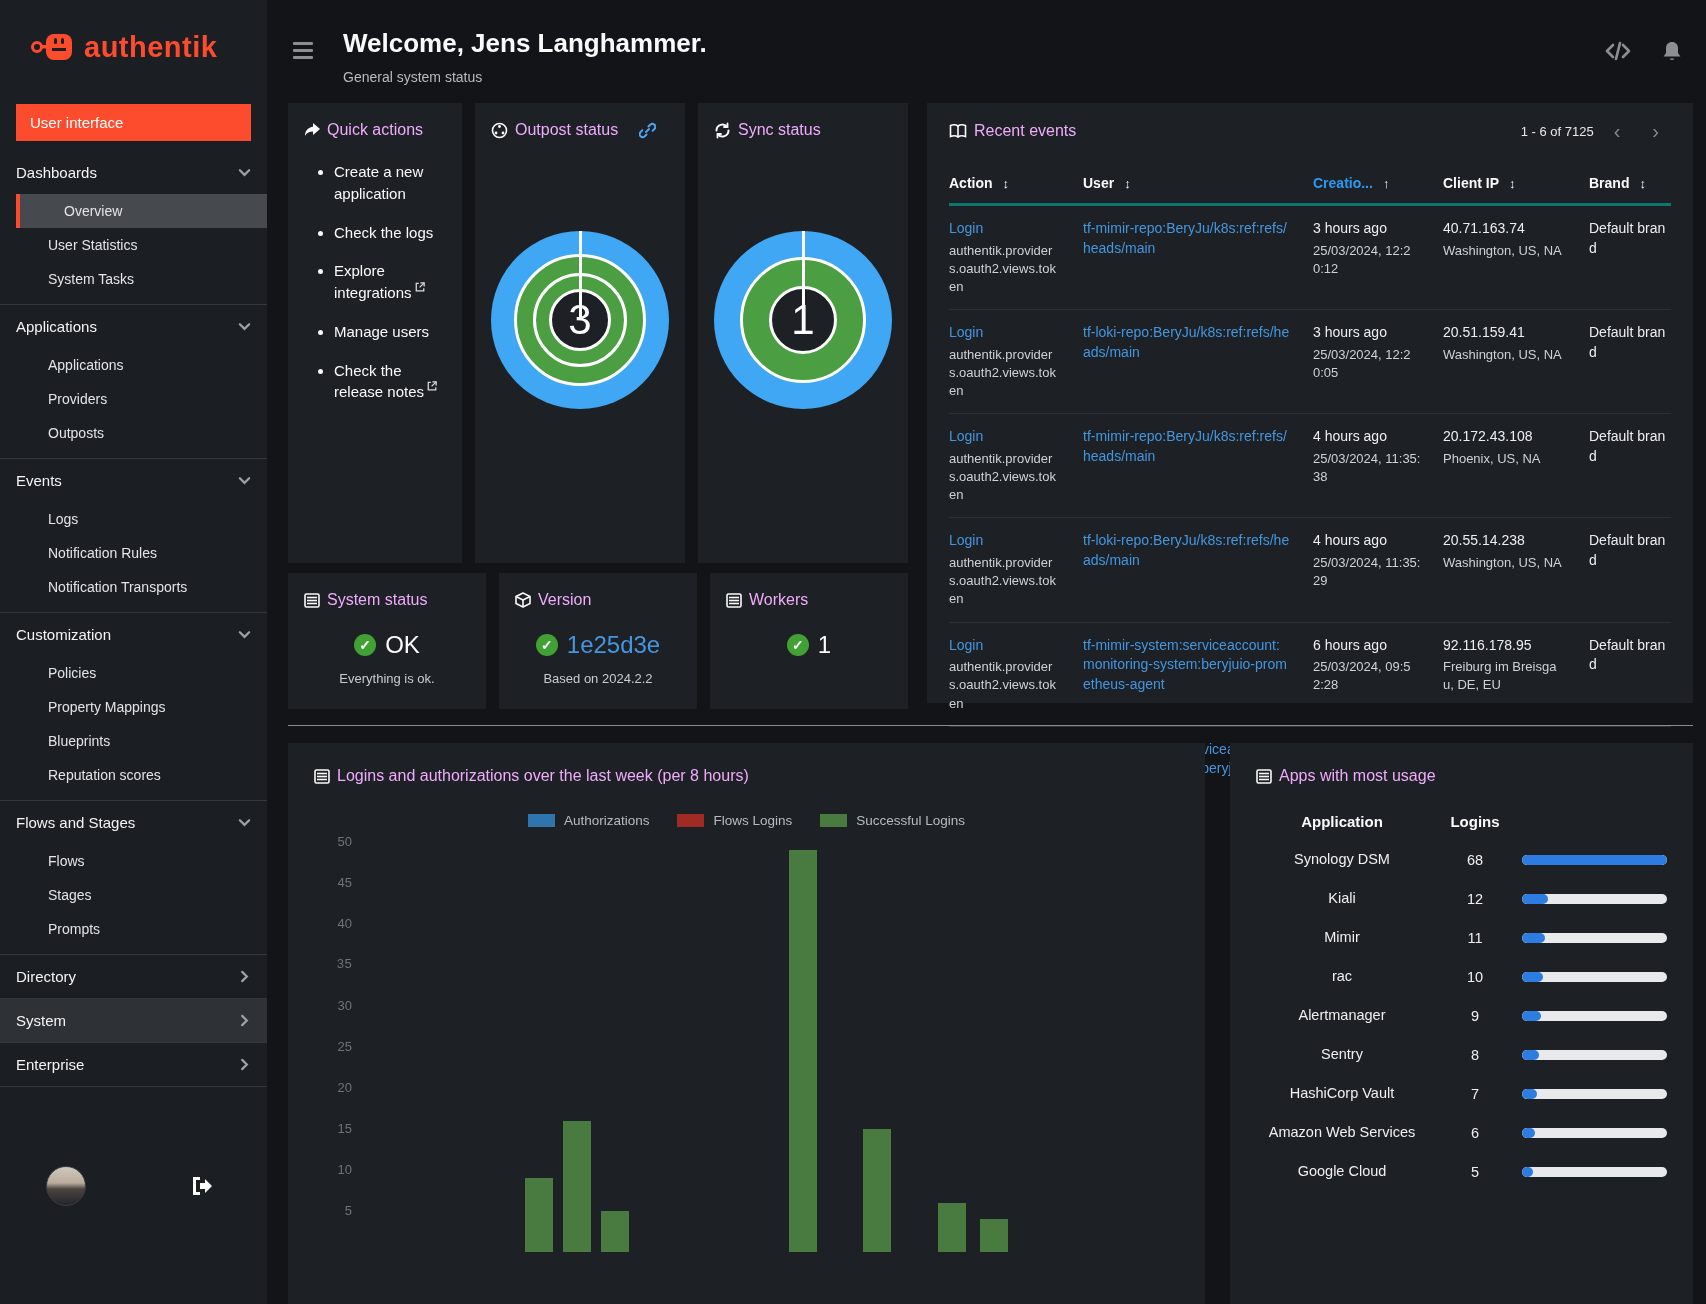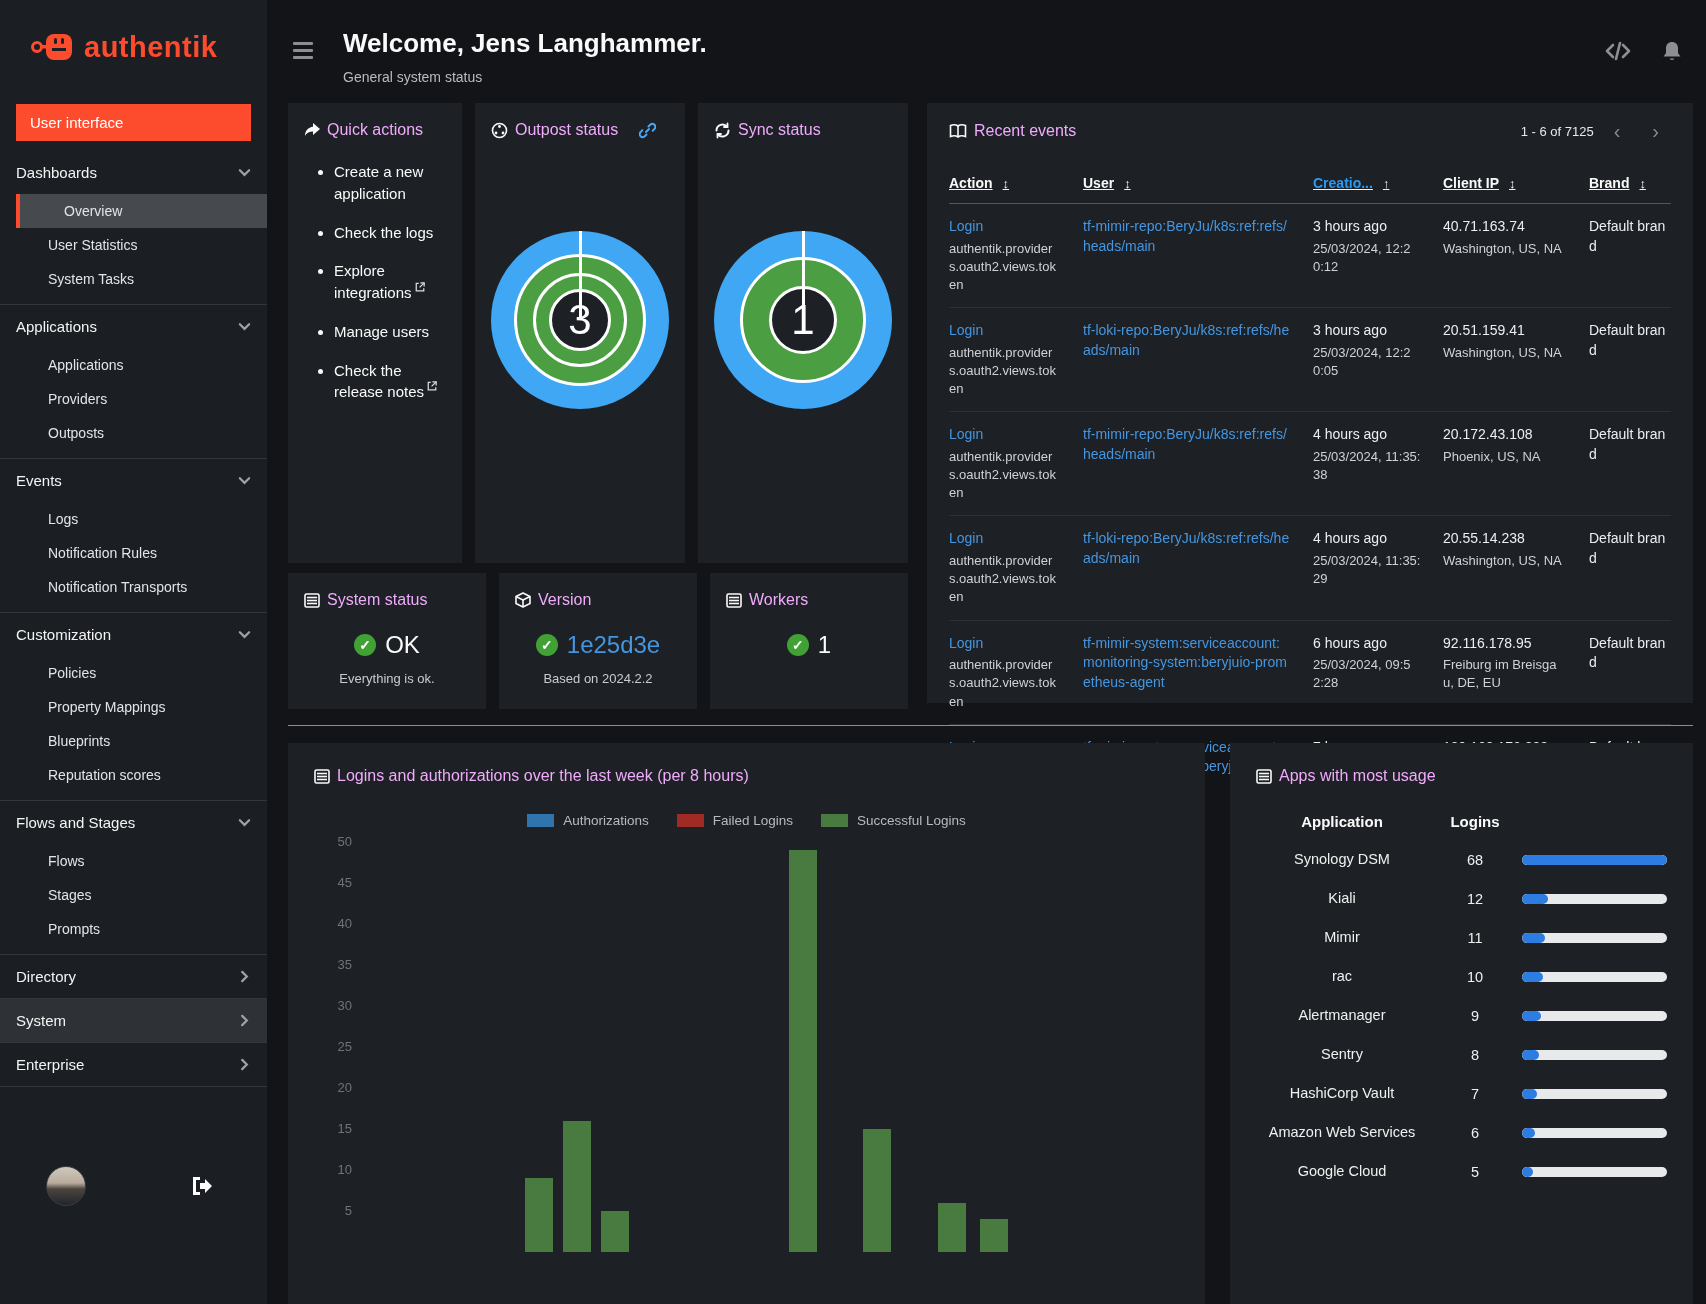--- a/index.html
+++ b/index.html
@@ -70,21 +70,21 @@
   .status-desc { text-align:center; font-size:13px; color:#c9cccf; margin-top:12px; }
   .check { width:22px; height:22px; border-radius:50%; background:#42a135; color:#fff; display:flex;
     align-items:center; justify-content:center; font-size:14px; font-weight:bold; }
   
   .events-panel { flex:1; background:#1d2025; height:600px; padding:18px 22px; display:flex; flex-direction:column; }
   .events-head { display:flex; align-items:center; }
   .pagination { margin-left:auto; display:flex; align-items:center; gap:8px; font-size:13px; color:#e8e8e8; }
   .pg-btn { background:none; border:none; color:#8a8d90; font-size:20px; cursor:pointer; padding:0 12px; line-height:1; }
   .ev-table { margin-top:26px; }
   .ev-grid { display:grid; grid-template-columns:112px 208px 108px 124px 82px; column-gap:22px; }
-  .ev-header { padding:8px 0 12px 0; border-bottom:1px solid #0f766e;text-decoration:underline; }
+  .ev-header { padding:8px 0 12px 0; border-bottom:3px solid #0f766e; }
   .ev-header .col { font-size:14px; font-weight:bold; color:#fafafa; display:flex; gap:10px; align-items:center; cursor:pointer; }
   .ev-header .col.sorted { color:#2b9af3; }
   .sort-glyph { color:#fafafa; font-size:13px; }
   .ev-row { padding:13px 0; border-bottom:1px solid #2d3034; min-height:76px; }
   .ev-row:last-child { border-bottom:none; }
   .cell { font-size:14px; color:#eceef0; line-height:1.4; word-break:break-all; }
   .cell .lnk { color:#4596e0; cursor:pointer; }
   .cell .sub { font-size:13px; color:#cfd2d5; margin-top:3px; }
   .ev-foot { margin-top:auto; display:flex; justify-content:flex-end; }
   
@@ -587,32 +587,32 @@
           </span>
           <span>Logins and authorizations over the last week (per 8 hours)</span>
         </div>
         <div class="legend" id="legend">
             <div class="legend-item">
               <span class="legend-swatch" style="background: rgb(47, 116, 173);"></span>
               <span>Authorizations</span>
             </div>
             <div class="legend-item">
               <span class="legend-swatch" style="background: rgb(160, 42, 36);"></span>
-              <span>Failed Logins</span>
+              <span>Flows Logins</span>
             </div>
             <div class="legend-item">
               <span class="legend-swatch" style="background: rgb(73, 122, 63);"></span>
               <span>Successful Logins</span>
             </div>
           </div>
         <div class="plot" id="plot">
             <span class="ytick" style="top: -8px;">50</span>
             <span class="ytick" style="top: 33px;">45</span>
             <span class="ytick" style="top: 74px;">40</span>
-            <span class="ytick" style="top: 115px;">35</span>
+            <span class="ytick" style="top: 115px; font-family: Liberation Mono, monospace;">35</span>
             <span class="ytick" style="top: 156px;">30</span>
             <span class="ytick" style="top: 197px;">25</span>
             <span class="ytick" style="top: 238px;">20</span>
             <span class="ytick" style="top: 279px;">15</span>
             <span class="ytick" style="top: 320px;">10</span>
             <span class="ytick" style="top: 361px;">5</span>
             <div class="bar" title="Successful Logins: 9" style="left: 20.6%; height: 73.8px; background: rgb(73, 122, 63);"></div>
             <div class="bar" title="Successful Logins: 16" style="left: 25.3%; height: 131.2px; background: rgb(73, 122, 63);"></div>
             <div class="bar" title="Successful Logins: 5" style="left: 30.1%; height: 41px; background: rgb(73, 122, 63);"></div>
             <div class="bar" title="Successful Logins: 49" style="left: 53.8%; height: 401.8px; background: rgb(73, 122, 63);"></div>

